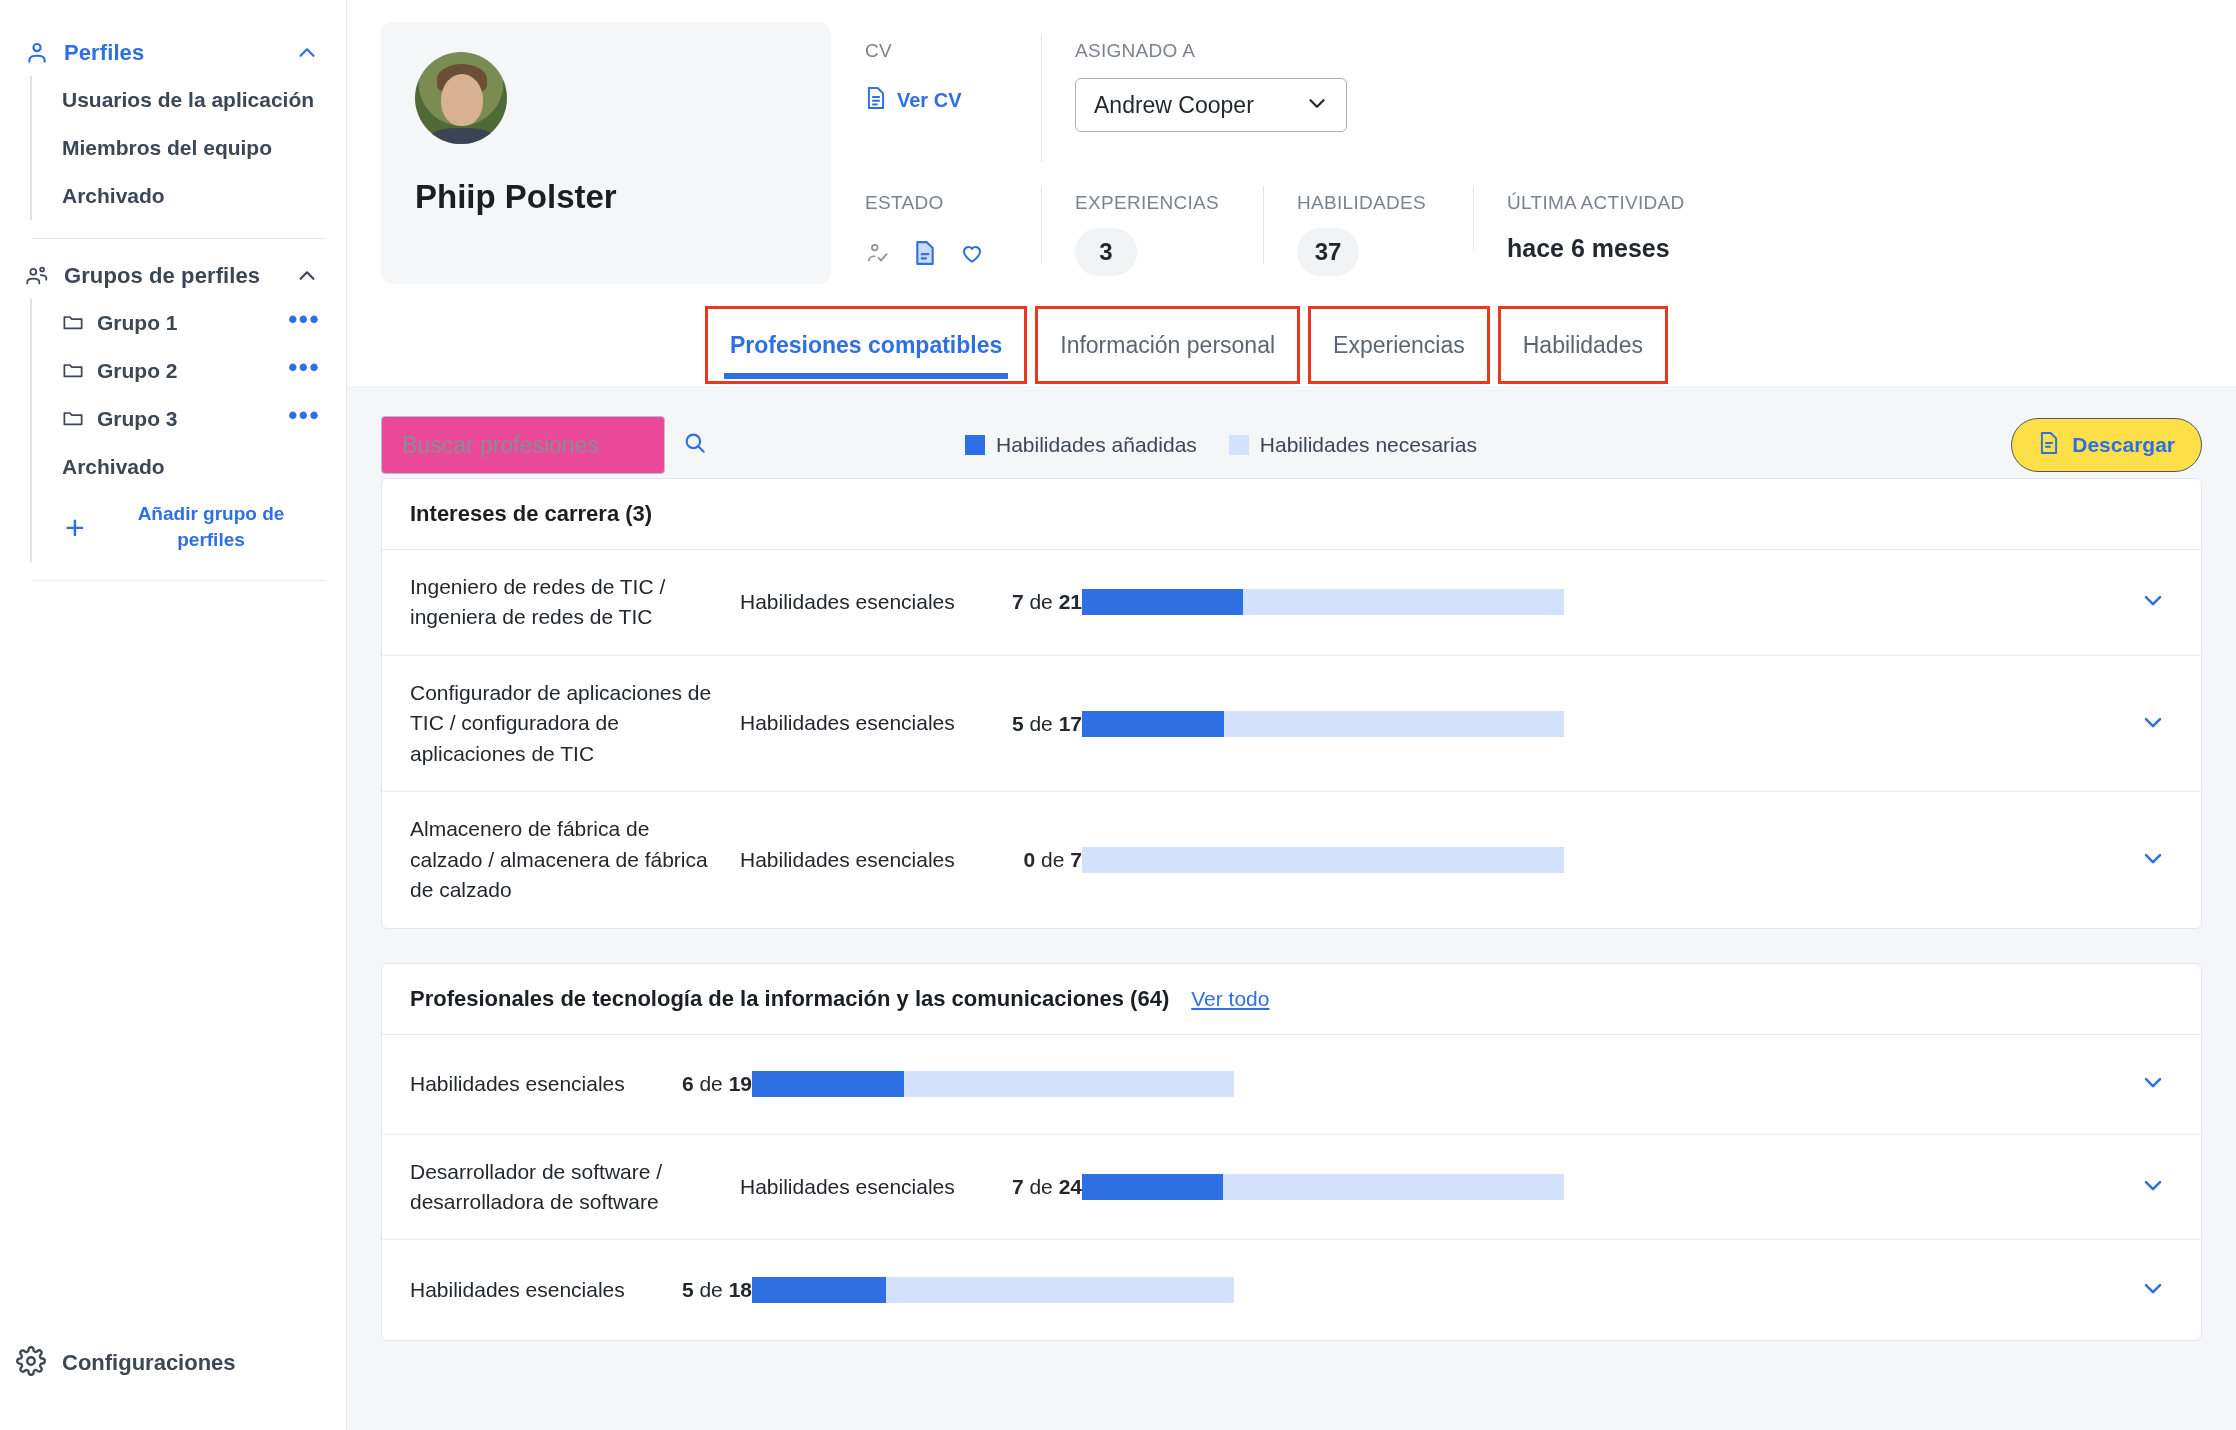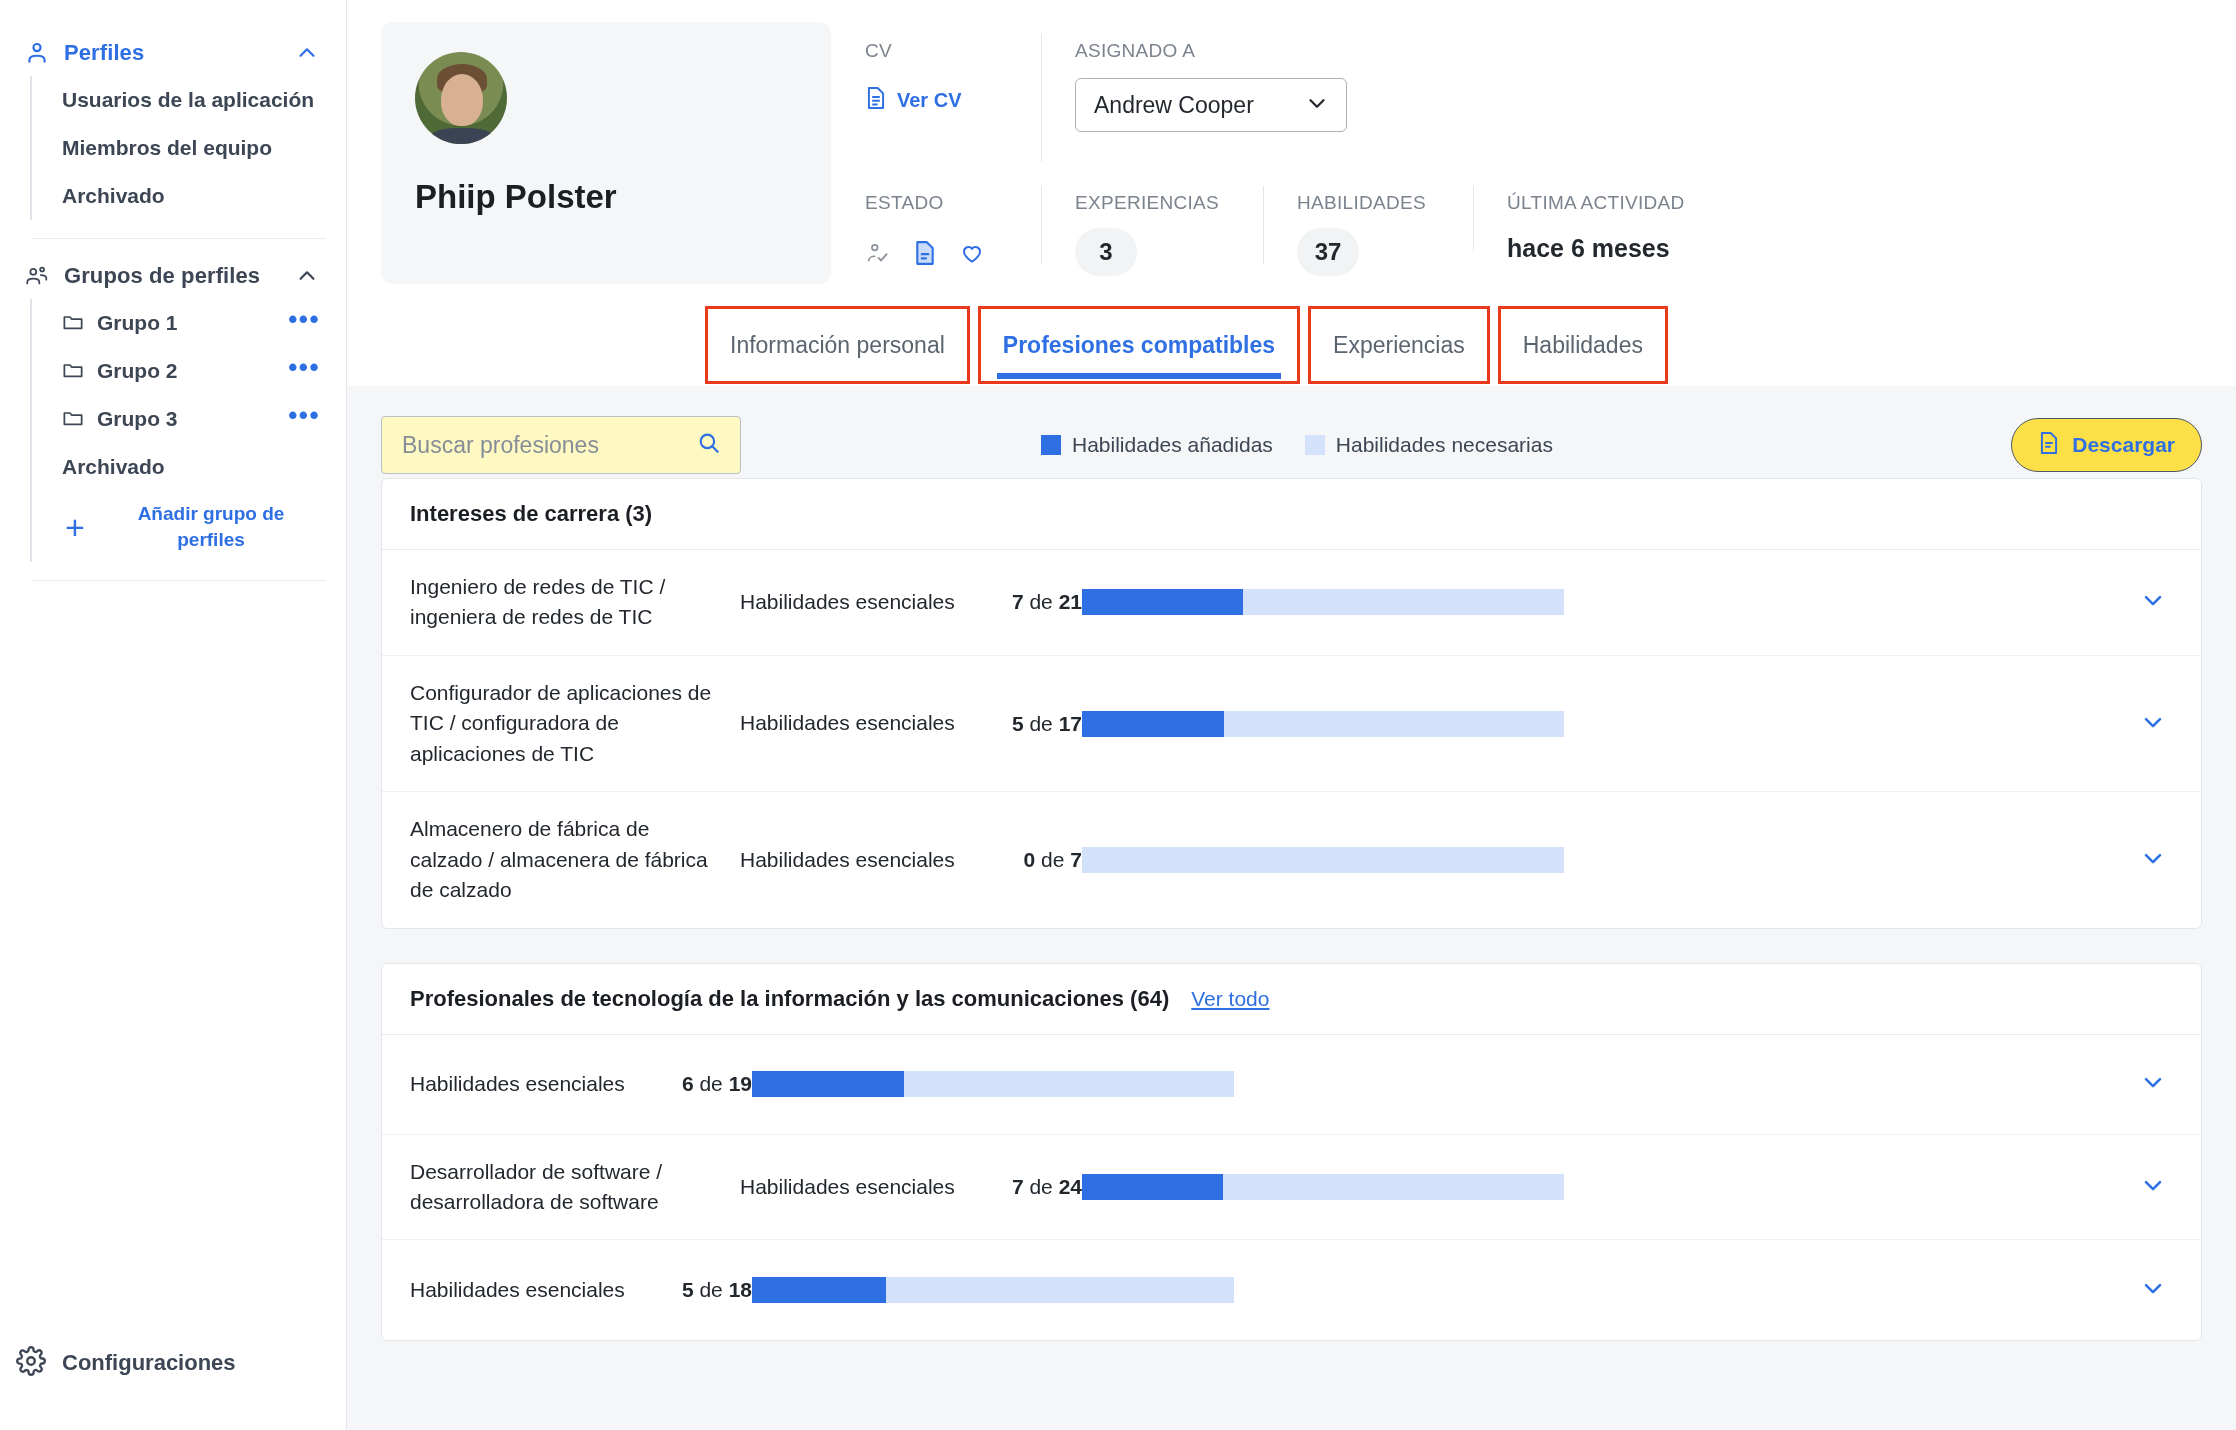--- a/index.html
+++ b/index.html
@@ -123,21 +123,21 @@
     position:absolute; left: 16px; right: 16px; bottom: 2px; height: 6px; background:#2f6fe4;
   }
 
   
   .content {
     position:absolute; top: 386px; left: 0; right: 0; bottom: 0;
     background:#f4f6f8; padding: 26px 34px 0 34px; overflow:hidden;
   }
   .toolbar { display:flex; align-items:center; height: 66px; }
   .search-box {
-    width: 360px; height: 58px; background:#fef9c3; border:1px solid #b9bfc7; border-radius: 4px;
+    width: 284px; height: 58px; background:#ec4899; border:1px solid #b9bfc7; border-radius: 4px;
     display:flex; align-items:center; padding: 0 18px 0 20px; justify-content:space-between;
   }
   .search-box input {
     border:none; outline:none; font-size: 23px; color:#23282e; width: 280px;
     font-family:"Liberation Sans", sans-serif; background:transparent;
   }
   .search-box input::placeholder { color:#868d96; }
   .legend { display:flex; align-items:center; gap: 14px; margin-left: 300px; }
   .legend-item { display:flex; align-items:center; gap: 11px; margin-right: 18px; }
   .swatch { width: 20px; height: 20px; flex:none; }
@@ -354,26 +354,26 @@
 
           <div class="meta-cell" style="width:290px">
             <div class="meta-label">ÚLTIMA ACTIVIDAD</div>
             <div class="last-activity">hace 6 meses</div>
           </div>
         </div>
       </div>
     </div>
 
     <div class="tabs">
-      <div class="tab">
-        <span>Información personal</span>
-      </div>
       <div class="tab active">
         <span>Profesiones compatibles</span>
         <span class="underline"></span>
+      </div>
+      <div class="tab">
+        <span>Información personal</span>
       </div>
       <div class="tab">
         <span>Experiencias</span>
       </div>
       <div class="tab">
         <span>Habilidades</span>
       </div>
     </div>
 
     <div class="content">

